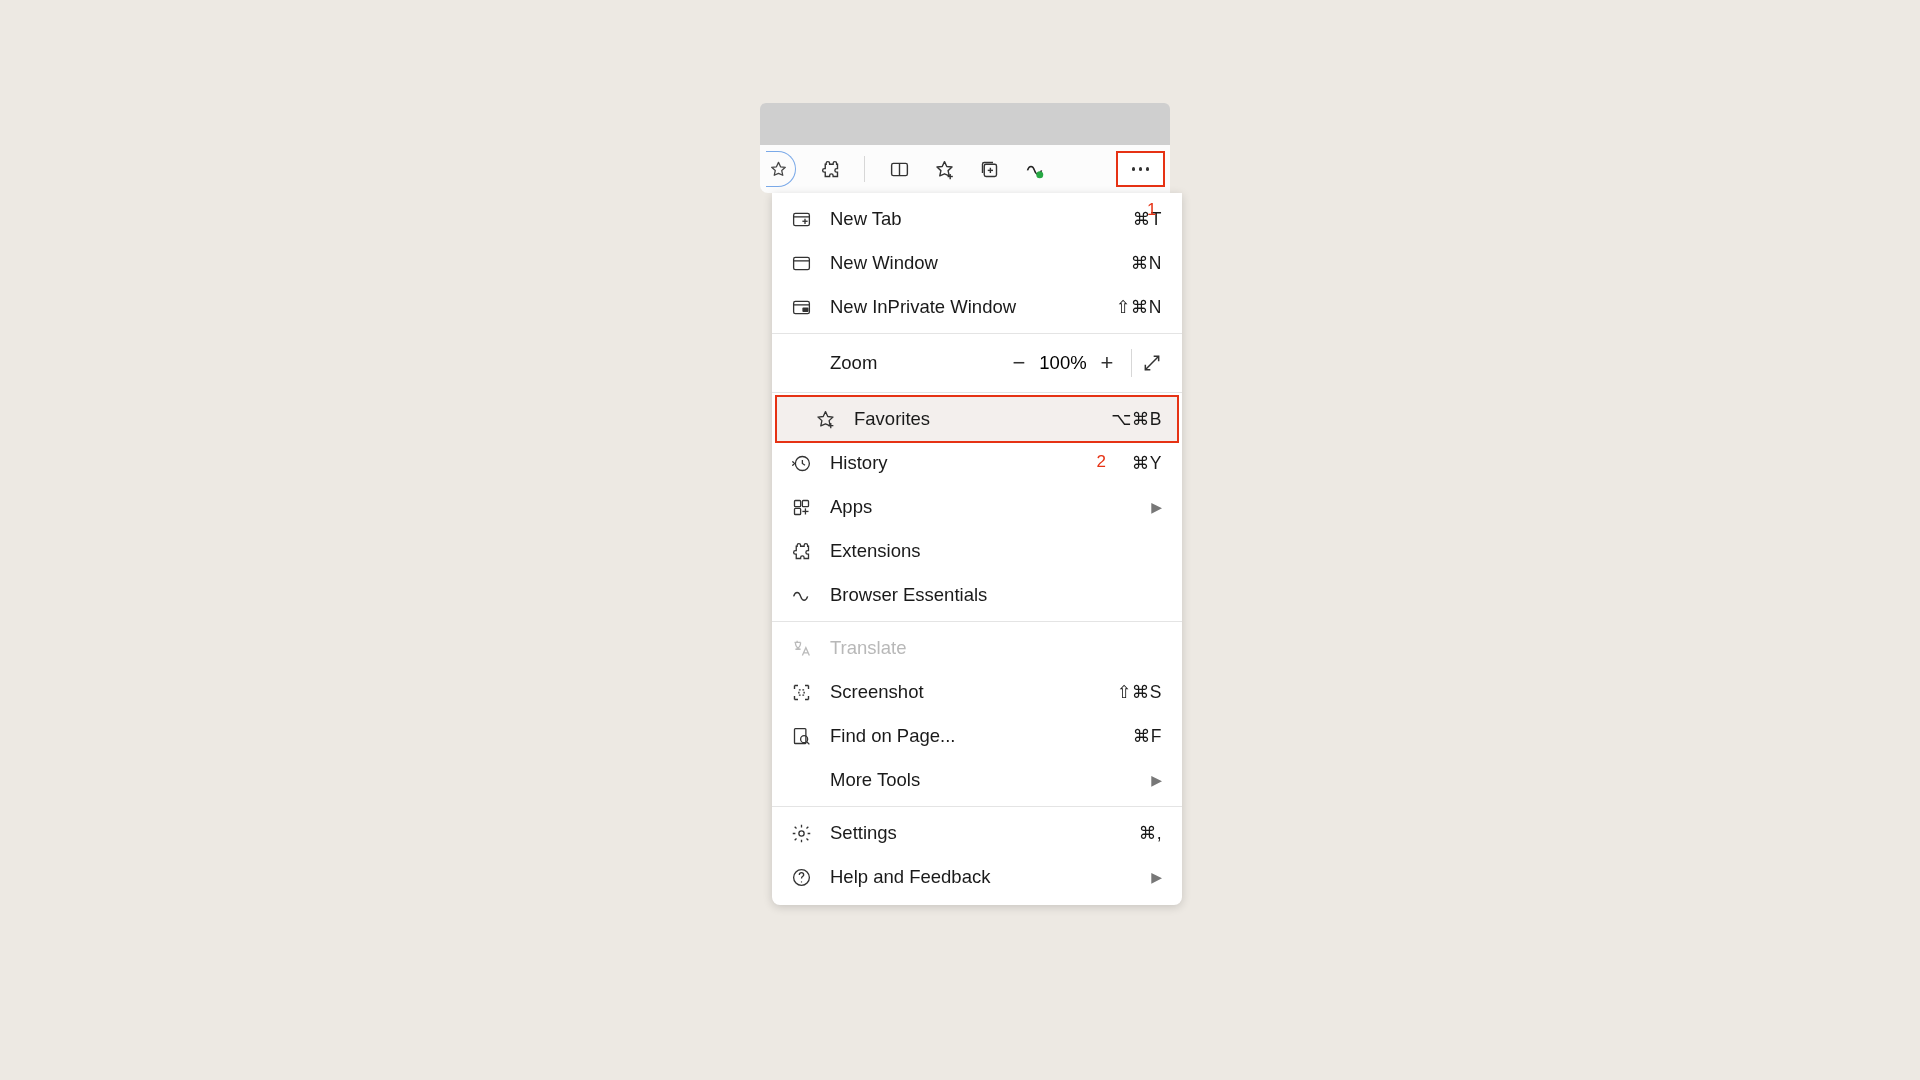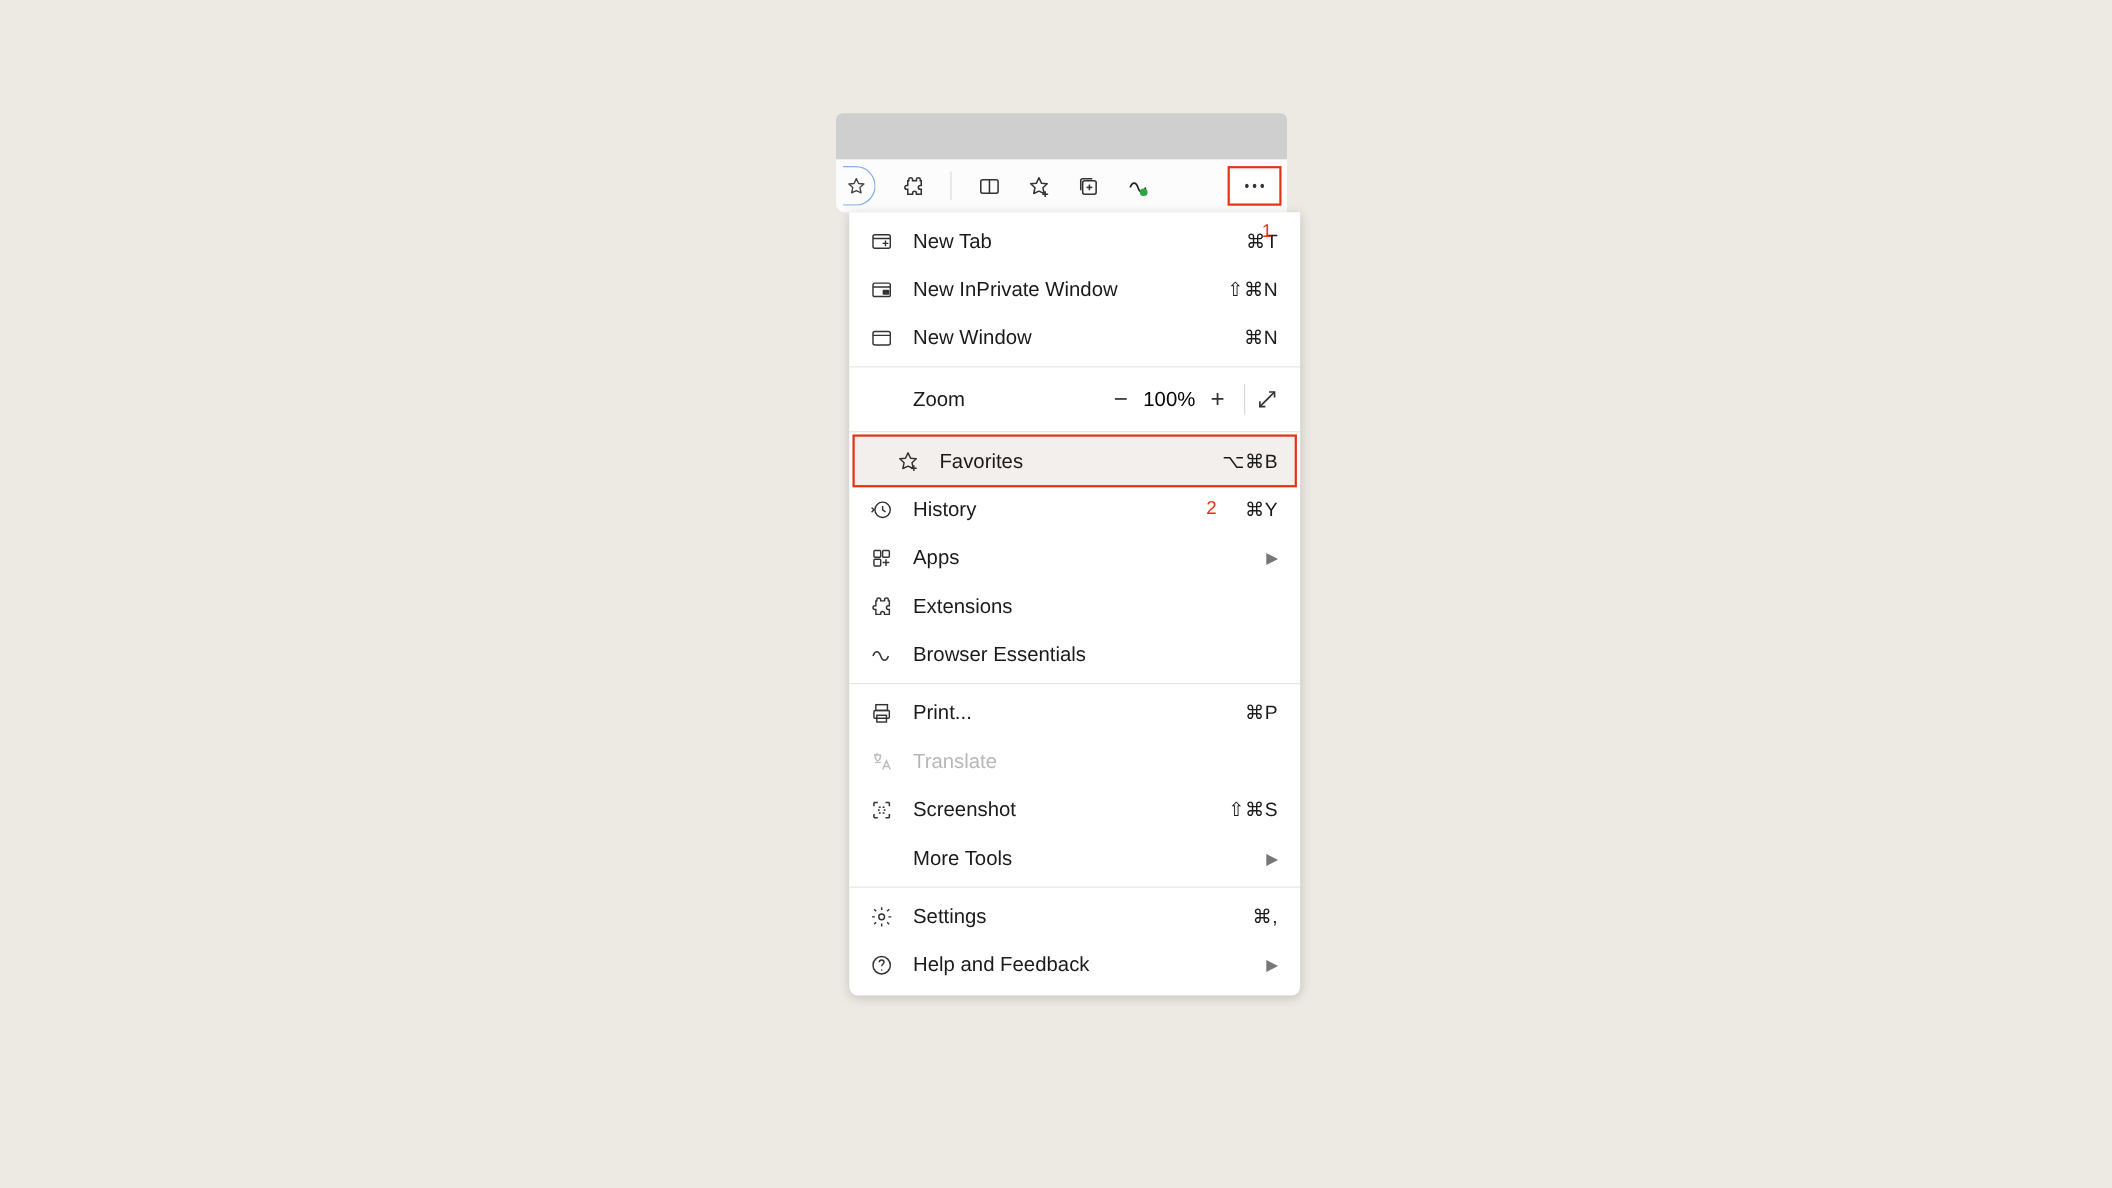--- a/index.html
+++ b/index.html
@@ -195,36 +195,36 @@
       </span>
       <span class="label">New Tab</span>
       <span class="shortcut">⌘T</span>
     </div>
 
     <div class="item">
       <span class="icon">
         <svg viewBox="0 0 24 24" width="21" height="21" fill="none" stroke="#333" stroke-width="1.5">
             <rect x="3" y="5" width="18" height="14" rx="2"></rect>
             <line x1="3" y1="9" x2="21" y2="9"></line>
+          </svg>
+      </span>
+      <span class="label">New Window</span>
+      <span class="shortcut">⌘N</span>
+    </div>
+
+    <div class="item">
+      <span class="icon">
+        <svg viewBox="0 0 24 24" width="21" height="21" fill="none" stroke="#333" stroke-width="1.5">
+            <rect x="3" y="5" width="18" height="14" rx="2"></rect>
+            <line x1="3" y1="9" x2="21" y2="9"></line>
             <rect x="13" y="12" width="7" height="5" rx="1" fill="#333" stroke="none"></rect>
           </svg>
       </span>
       <span class="label">New InPrivate Window</span>
       <span class="shortcut">⇧⌘N</span>
-    </div>
-
-    <div class="item">
-      <span class="icon">
-        <svg viewBox="0 0 24 24" width="21" height="21" fill="none" stroke="#333" stroke-width="1.5">
-            <rect x="3" y="5" width="18" height="14" rx="2"></rect>
-            <line x1="3" y1="9" x2="21" y2="9"></line>
-          </svg>
-      </span>
-      <span class="label">New Window</span>
-      <span class="shortcut">⌘N</span>
     </div>
 
     <div class="sep"></div>
 
     <div class="zoom-row">
       <span class="zoom-label">Zoom</span>
       <span class="zoom-sp"></span>
       <span class="zctrl">−</span>
       <span class="zval">100%</span>
       <span class="zctrl">+</span>
@@ -296,31 +296,20 @@
       <span class="icon">
         <svg viewBox="0 0 24 24" width="21" height="21" fill="none" stroke="#333" stroke-width="1.6">
             <path d="M3 13c2-6 6-6 8 0s6 6 8 0"></path>
           </svg>
       </span>
       <span class="label">Browser Essentials</span>
     </div>
 
     <div class="sep"></div>
 
-    <div class="item">
-      <span class="icon">
-        <svg viewBox="0 0 24 24" width="21" height="21" fill="none" stroke="#333" stroke-width="1.5">
-            <rect x="6" y="3" width="12" height="6"></rect>
-            <rect x="4" y="9" width="16" height="8" rx="1"></rect>
-            <rect x="7" y="14" width="10" height="7"></rect>
-          </svg>
-      </span>
-      <span class="label">Print...</span>
-      <span class="shortcut">⌘P</span>
-    </div>
 
     <div class="item disabled">
       <span class="icon">
         <svg viewBox="0 0 24 24" width="21" height="21" fill="none" stroke="#bbb" stroke-width="1.5">
             <path d="M4 5h7M7 3v2M5 5c0 4 3 7 6 8M11 5c0 4-3 7-6 8"></path>
             <path d="M13 20l4-9 4 9M14.5 17h5"></path>
           </svg>
       </span>
       <span class="label">Translate</span>
     </div>
@@ -329,20 +318,31 @@
       <span class="icon">
         <svg viewBox="0 0 24 24" width="21" height="21" fill="none" stroke="#333" stroke-width="1.6">
             <path d="M4 4h4M4 4v4M20 4h-4M20 4v4M4 20h4M4 20v-4M20 20h-4M20 20v-4"></path>
             <rect x="9" y="9" width="6" height="6" stroke-dasharray="2 2"></rect>
           </svg>
       </span>
       <span class="label">Screenshot</span>
       <span class="shortcut">⇧⌘S</span>
     </div>
 
+    <div class="item">
+      <span class="icon">
+        <svg viewBox="0 0 24 24" width="21" height="21" fill="none" stroke="#333" stroke-width="1.5">
+            <rect x="4" y="3" width="13" height="17" rx="1"></rect>
+            <circle cx="15" cy="15" r="4"></circle>
+            <line x1="18" y1="18" x2="21" y2="21"></line>
+          </svg>
+      </span>
+      <span class="label">Find on Page...</span>
+      <span class="shortcut">⌘F</span>
+    </div>
 
     <div class="item">
       <span class="icon blank"></span>
       <span class="label">More Tools</span>
       <span class="chev">▶</span>
     </div>
 
     <div class="sep"></div>
 
     <div class="item">

